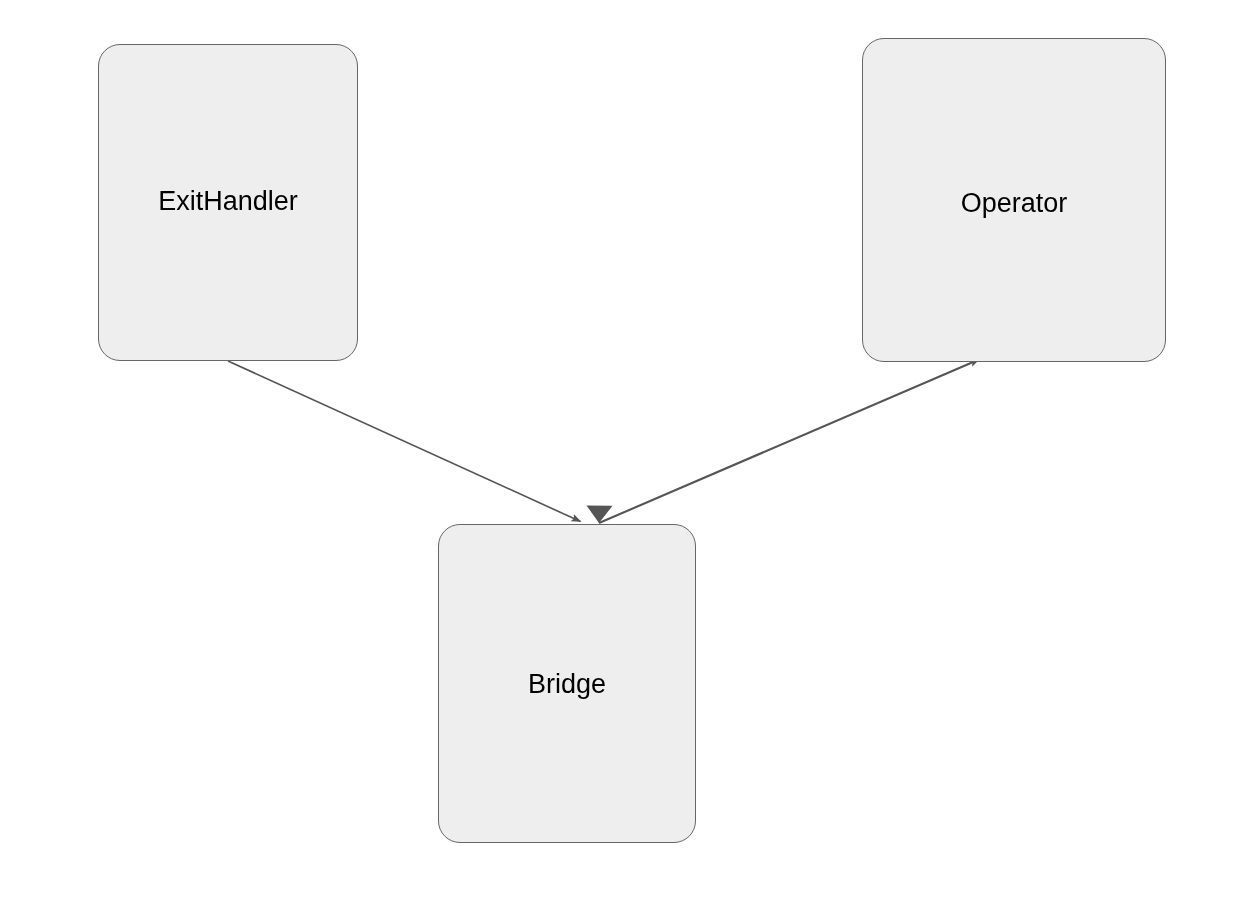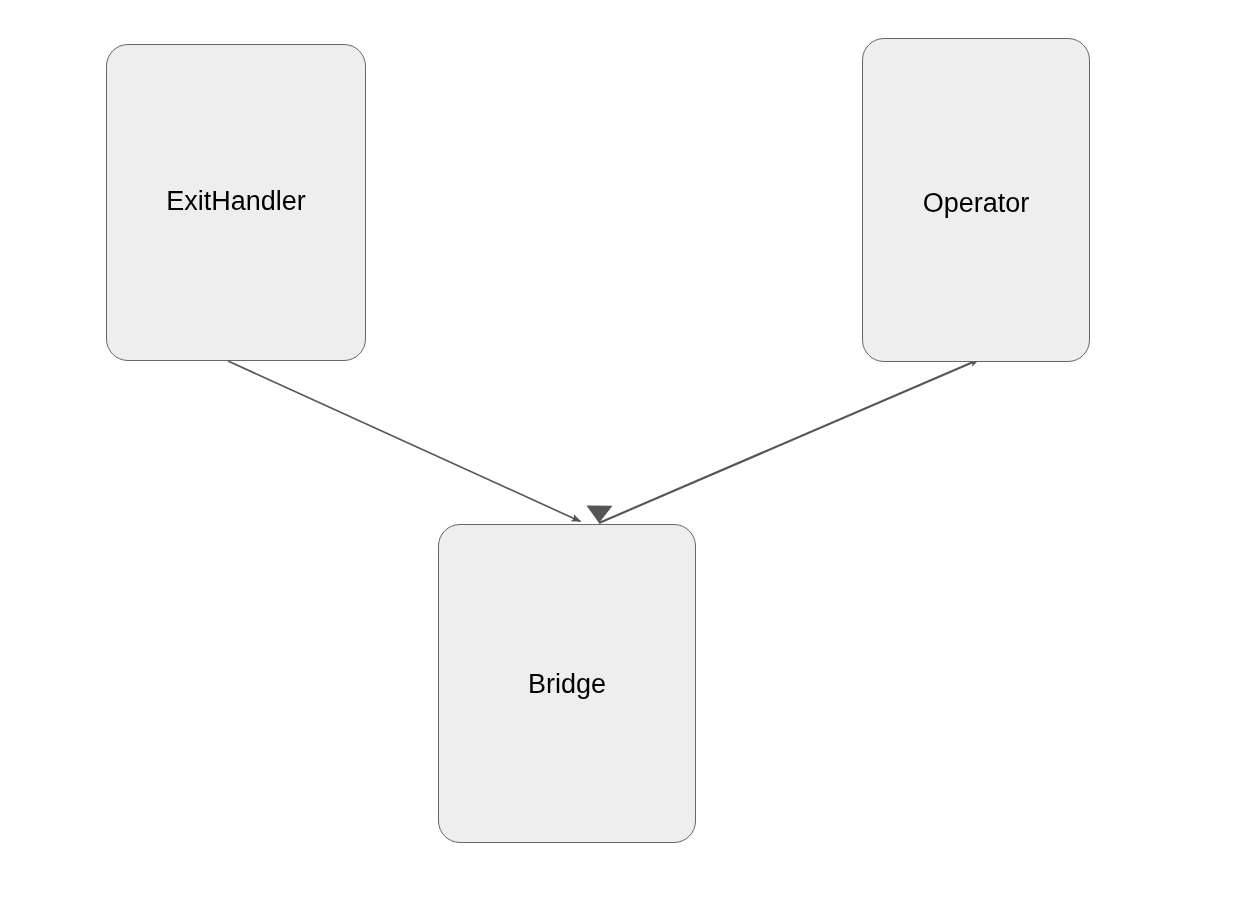--- a/index.html
+++ b/index.html
@@ -40,28 +40,28 @@
     font-family: "Liberation Sans", sans-serif;
     font-size: 27px;
     line-height: 1;
     color: #000000;
     text-align: center;
     white-space: nowrap;
     user-select: none;
   }
   
   #node-exithandler {
-    left: 98px;  top: 44px;  width: 260px; height: 317px; margin-left: 8px;
+    left: 98px;  top: 44px;  width: 260px; height: 317px;
   }
   #node-exithandler .node-label {
     position: relative;
     top: -1px;
   }
   #node-operator {
-    left: 862px; top: 38px;  width: 228px; height: 324px;
+    left: 862px; top: 38px;  width: 304px; height: 324px;
   }
   #node-operator .node-label {
     position: relative;
     top: 3px;
   }
   #node-bridge {
     left: 438px; top: 524px; width: 258px; height: 319px;
   }
   #node-bridge .node-label {
     position: relative;

